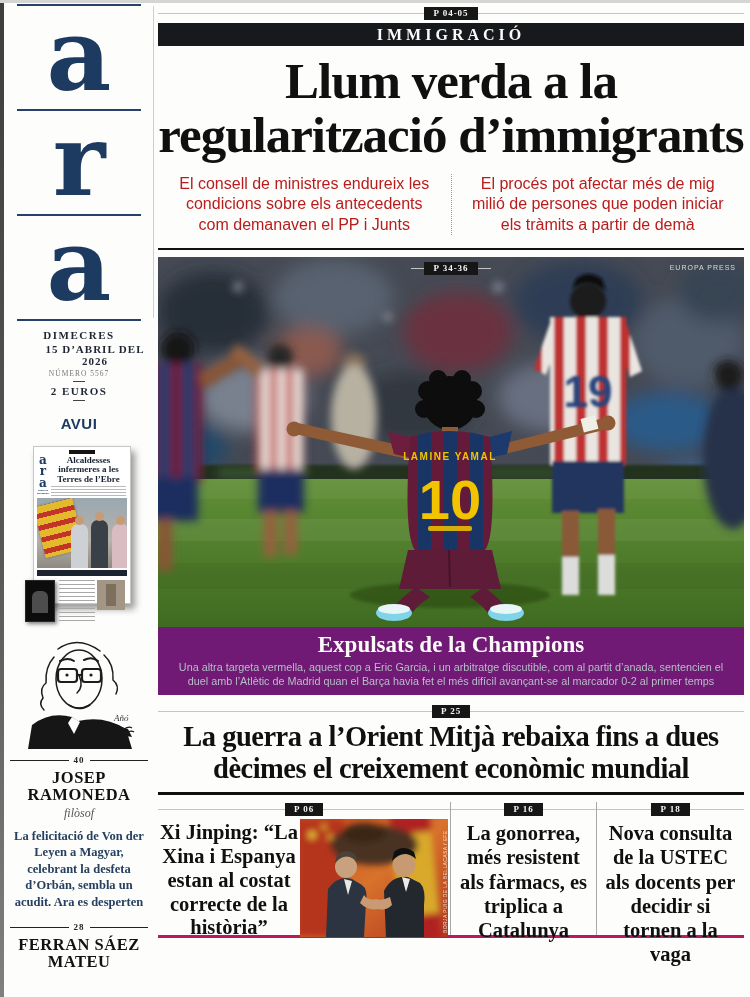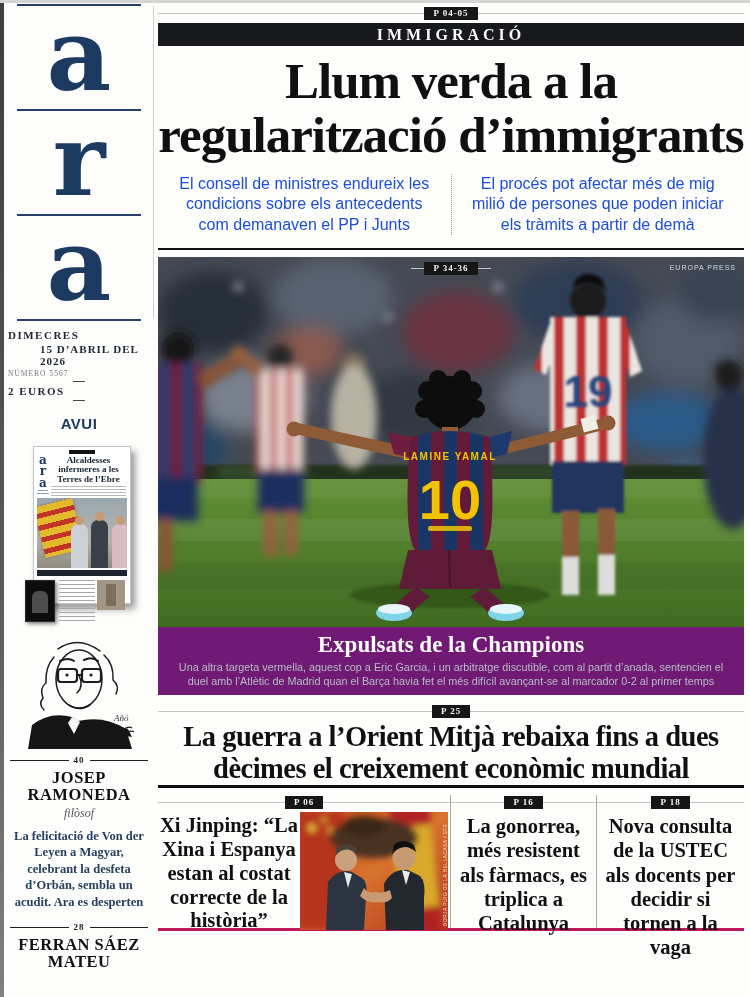--- a/index.html
+++ b/index.html
@@ -8,21 +8,21 @@
   .scan-edge-left { position:absolute; left:0; top:0; width:4px; height:100%; background:linear-gradient(180deg,#1c1c1c 0%,#3a3a3a 55%,#6a6a6a 100%); opacity:.85; }
   .scan-edge-top { position:absolute; left:0; top:0; width:100%; height:3px; background:#d5d5d3; }
   .sidebar-divider { position:absolute; left:153px; top:6px; width:1px; height:312px; background:#cfcfcf; }
 
   
   .sidebar { position:absolute; left:8px; top:4px; width:142px; height:990px; }
   .logo { width:124px; margin:0 auto; }
   .logo-letter { border-top:2px solid #24406b; text-align:center; color:#1d3a60;
     font:bold 100px/0.98 "DejaVu Serif",serif; height:105px; overflow:hidden; }
   .logo-end { border-top:2px solid #24406b; width:124px; margin:0 auto; }
-  .dateblock { text-align:left; margin-top:8px; color:#1f2633; }
+  .dateblock { text-align:center; margin-top:8px; color:#1f2633; }
   .date-l1 { font-weight:bold; font-size:11px; letter-spacing:1.5px; }
   .date-l2 { font-weight:bold; font-size:11px; letter-spacing:1px; margin-top:2px;margin-left:32px; }
   .issue-no { font-size:7.5px; color:#777; letter-spacing:1px; margin-top:2px; }
   .mini-dash { width:12px; border-top:1.5px solid #444; margin:3px auto; }
   .price { font-weight:bold; font-size:11px; letter-spacing:1.5px; }
   .avui { text-align:center; margin-top:14px; font-family:"Liberation Sans",sans-serif; }
   .avui-label { color:#1d3a60; font-weight:bold; font-size:15px; letter-spacing:.5px; }
   .avui-text { color:#33435c; font-size:14.5px; line-height:1.2; margin-top:3px; white-space:pre-line; }
 
   
@@ -65,37 +65,37 @@
   .badge-row { display:flex; align-items:center; height:14px; }
   .badge-row::before, .badge-row::after { content:''; flex:1; border-top:1px solid #c4c4c2; }
   .pbadge { background:#161616; color:#f5f5f5; font-weight:bold; font-size:9px; letter-spacing:1px;
     padding:2px 9px 2px 9px; line-height:1;text-align:center; }
   .kicker { margin-top:3px; height:23px; background:#17191c; color:#fafafa; text-align:center;
     font-weight:bold; font-size:16px; letter-spacing:4px; line-height:23px; }
   .headline { margin-top:8px; text-align:center; font-weight:bold; font-size:51px; line-height:1.06;
     letter-spacing:-1px; color:#101010; }
   .subheads { display:flex; margin-top:12px; }
   .subhead { flex:1; padding:0 16px; text-align:center; font-family:"Liberation Sans",sans-serif;
-    font-size:16px; line-height:1.27; color:#1d4ed8; }
+    font-size:16px; line-height:1.27; color:#b91c1c; }
   .subhead + .subhead { border-left:1px dotted #9a9a9a; }
   .lead-rule { border-top:2.5px solid #111; margin-top:13px; }
 
   
   .photo-block { position:relative; margin-top:7px; height:370px; background:#3e434d; overflow:hidden; }
   .photo-badge { position:absolute; top:4px; left:50%; transform:translateX(-50%); }
   .photo-credit { position:absolute; top:7px; right:8px; color:#e7e7e7; font-family:"Liberation Sans",sans-serif;
     font-size:7px; letter-spacing:1px; opacity:.9; }
   .score { position:absolute; left:18px; bottom:48px; color:#f4f4ee; font-weight:bold; font-size:46px; letter-spacing:2px;
     text-shadow:0 1px 4px rgba(0,0,0,.4); }
   .caption-bar { background:#701a75; padding:5px 18px 7px 18px; text-align:center; }
   .caption-title { color:#fbfbf8; font-weight:bold; font-size:23px; line-height:1.1; }
   .caption-text { color:#b6bec7; font-family:"Liberation Sans",sans-serif; font-size:10.8px; line-height:1.3; margin-top:3px; }
 
   
-  .economy { margin-top:9px; border-bottom:3px solid #101010; padding-bottom:0; }
+  .economy { margin-top:9px; border-bottom:3px solid #101010; padding-bottom:7px; }
   .economy-head { margin-top:3px; text-align:center; font-weight:bold; font-size:28.5px; line-height:1.12;
     letter-spacing:-.5px; color:#101010; }
 
   
   .bottom-row { display:flex; margin-top:7px; border-bottom:3px solid #be185d; height:136px; }
   .bstory { position:relative; padding-top:0; }
   .bstory + .bstory { border-left:1px solid #a8a8a6; }
   .b1 { width:292px; } .b2 { width:146px; } .b3 { flex:1; }
   .b1-inner { display:flex; margin-top:3px; }
   .b1-head { width:142px; text-align:center; font-weight:bold; font-size:20.5px; line-height:1.16; color:#101010; padding:2px 2px 0 2px; }

